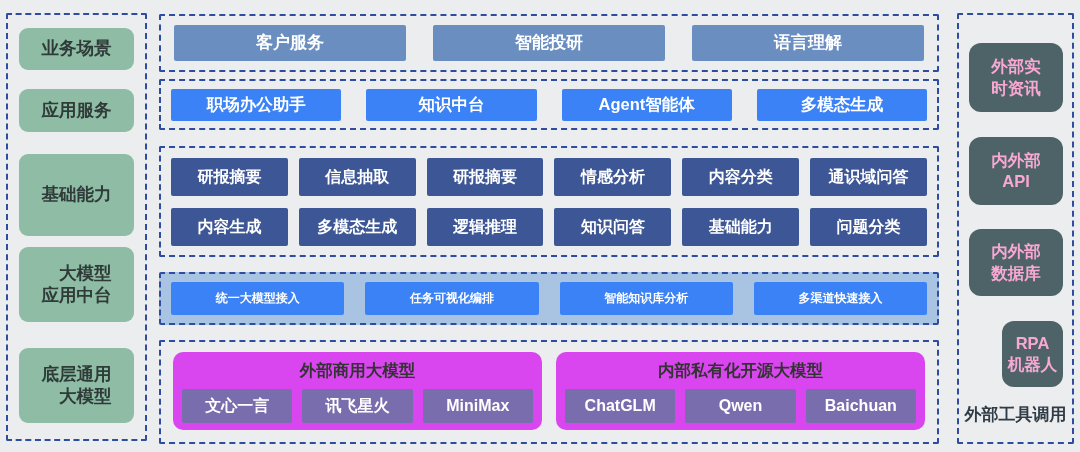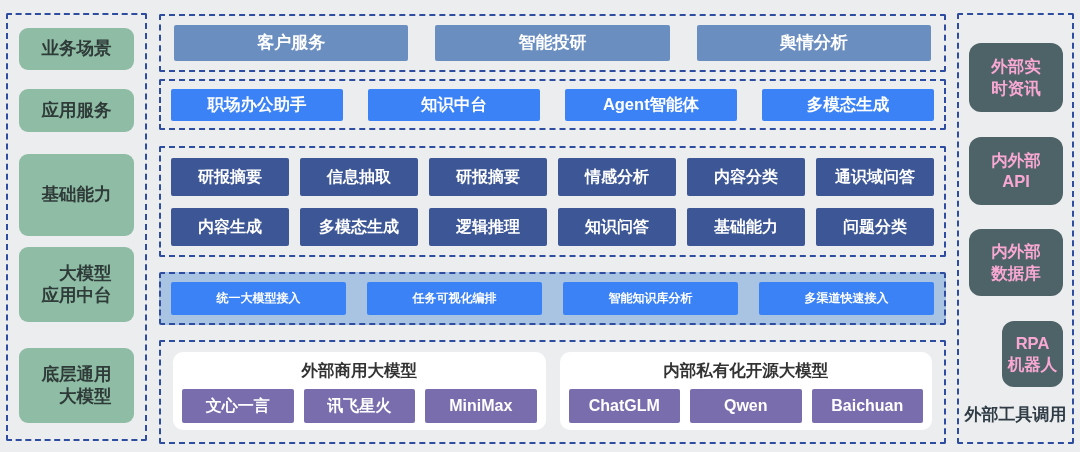--- a/index.html
+++ b/index.html
@@ -32,36 +32,36 @@
   }
   .lbox1{top:13px;height:42px;}
   .lbox2{top:74px;height:43px;}
   .lbox3{top:139px;height:82px;}
   .lbox4{top:232px;height:75px;}
   .lbox5{top:333px;height:75px;}
 
   
   .main-col{position:absolute;left:159px;top:0;width:788px;height:452px;}
   .sec{
-    position:absolute;left:0;right:1px;
+    position:absolute;left:0;right:8px;
     border:2px dashed #2e4da0;box-sizing:border-box;
     display:flex;align-items:center;border-radius:2px;
   }
   .sec1{top:14px;height:58px;padding:0 13px;gap:27px;}
   .b1{background:#6b8ec1;height:36px;flex:1;font-size:17px;}
   .sec2{top:79px;height:51px;padding:0 10px;gap:25px;}
   .b2{background:#3b82f6;height:32px;flex:1;font-size:16.5px;}
   .sec3{top:146px;height:111px;flex-direction:column;justify-content:center;gap:12px;padding:0 10px;}
   .cap-row{display:flex;gap:11px;width:100%;}
   .b3{background:#3d5796;height:38px;flex:1;font-size:16px;}
   .sec4{top:272px;height:53px;background:#a9c4e2;padding:0 10px;gap:21px;}
   .b4{background:#3b82f6;height:33px;flex:1;font-size:12px;}
   .sec5{top:340px;height:104px;padding:10px 12px 12px;gap:14px;align-items:stretch;}
   .panel{
-    background:#ffffff;border-radius:10px;flex:1;
+    background:#d946ef;border-radius:10px;flex:1;
     display:flex;flex-direction:column;min-width:0;justify-content:space-between;
   }
   .panel-title{
     flex:1;display:flex;align-items:center;justify-content:center;
     font-weight:bold;color:#333;font-size:16.5px;
   }
   .models{display:flex;gap:10px;margin:0 9px 7px;}
   .bp{background:#7a6dad;height:34px;flex:1;font-size:16px;}
 
   
@@ -98,21 +98,21 @@
 应用中台</div>
     <div class="lbox lbox5">底层通用
 大模型</div>
   </aside>
 
   <main class="main-col">
 
     <section class="sec sec1">
       <div class="bx b1">客户服务</div>
       <div class="bx b1">智能投研</div>
-      <div class="bx b1">舆情分析</div>
+      <div class="bx b1">语言理解</div>
     </section>
 
     <section class="sec sec2">
       <div class="bx b2">职场办公助手</div>
       <div class="bx b2">知识中台</div>
       <div class="bx b2">Agent智能体</div>
       <div class="bx b2">多模态生成</div>
     </section>
 
     <section class="sec sec3">

